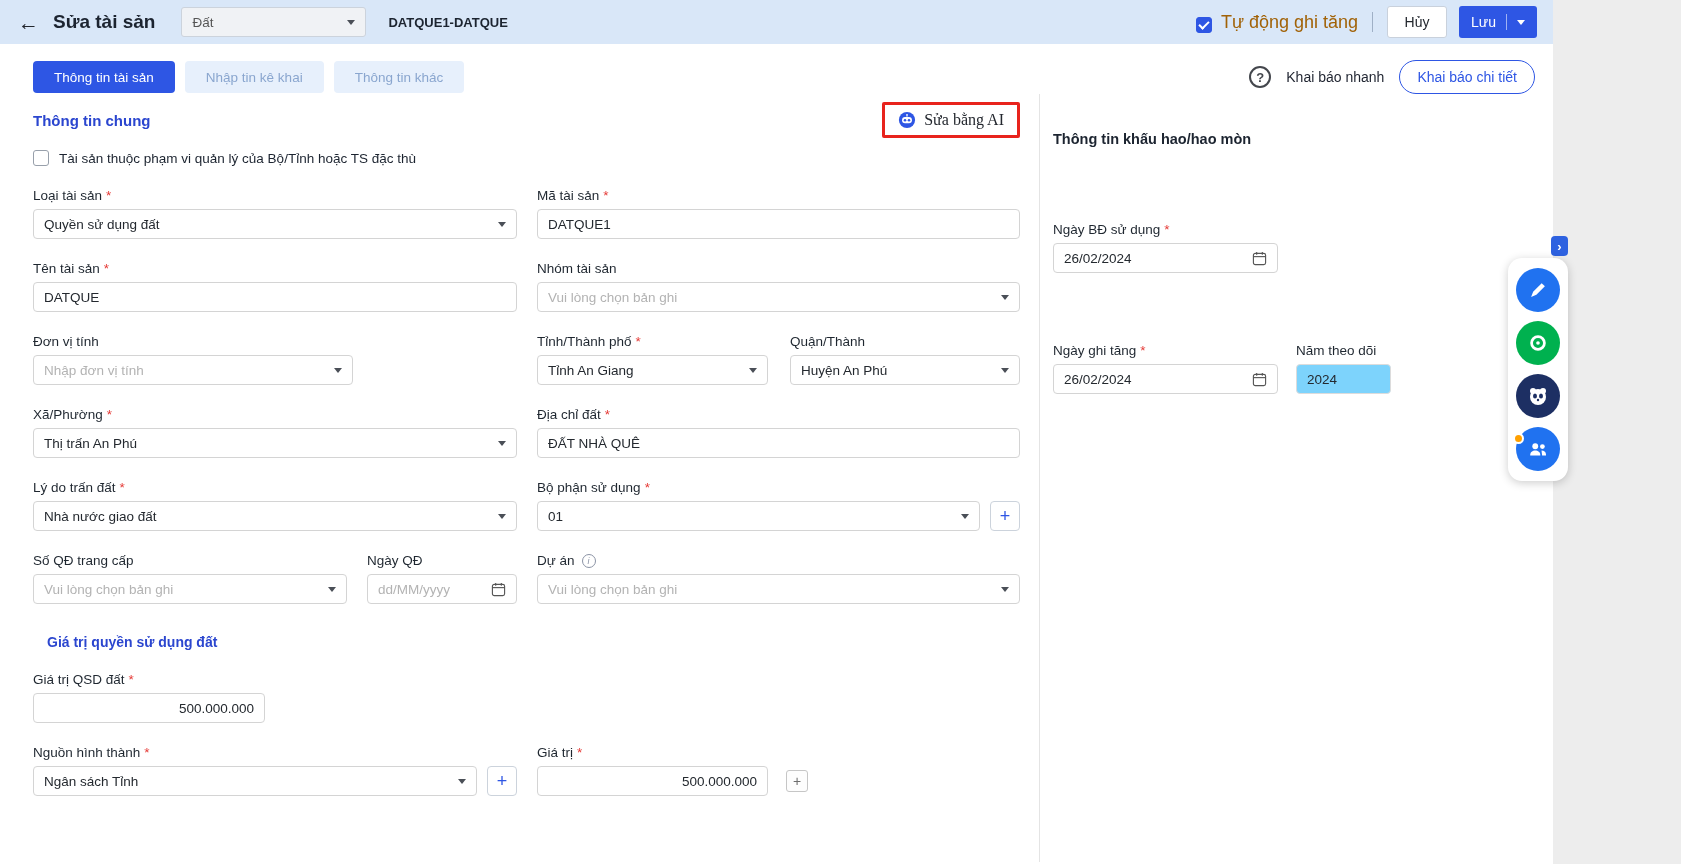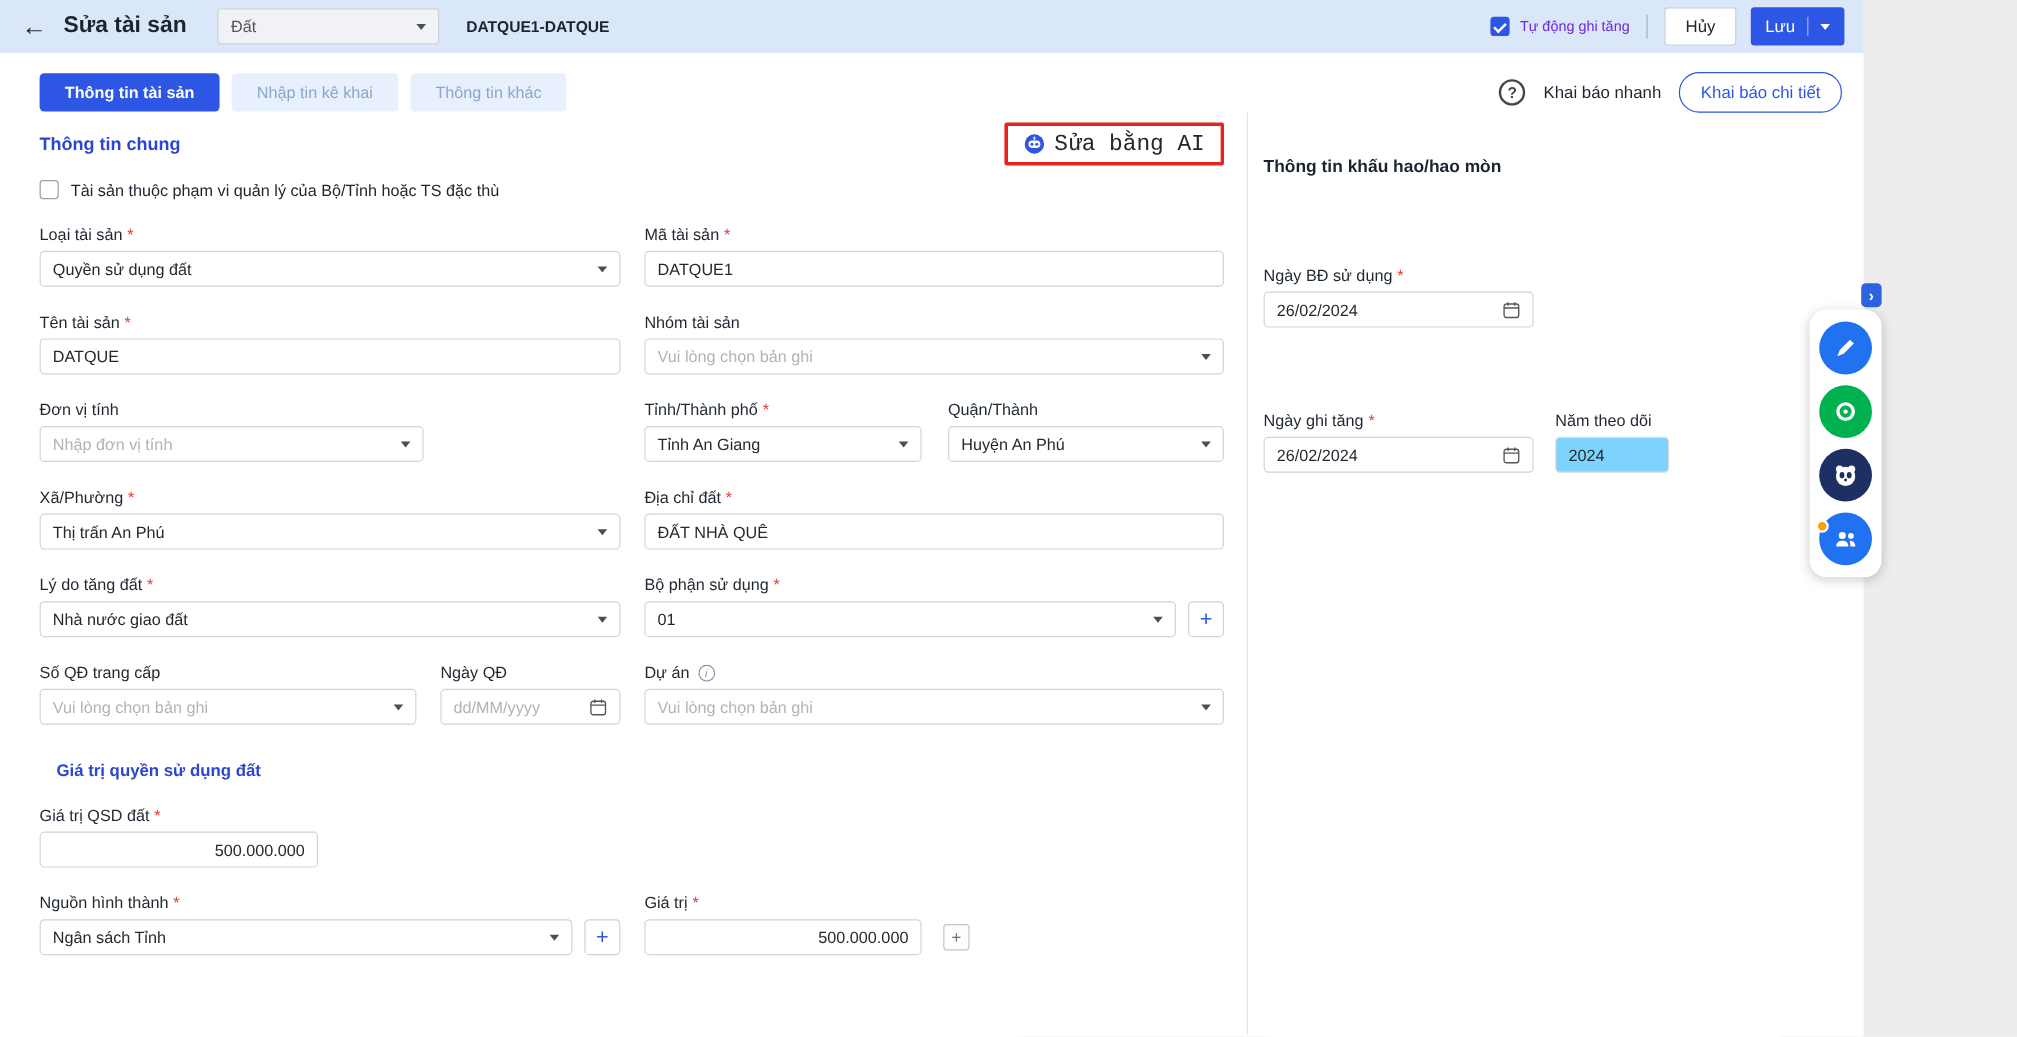--- a/index.html
+++ b/index.html
@@ -15,59 +15,59 @@
 
   
   .topbar { height:44px; background:#d9e7f8; display:flex; align-items:center; padding:0 16px 0 18px; }
   .back { font-size:21px; color:#23272e; cursor:pointer; margin-right:14px; line-height:1; }
   .title { font-size:19px; font-weight:bold; color:#1c2430; margin-right:26px; white-space:nowrap; }
   .hdr-select { width:185px; height:30px; background:#f0f2f5; border:1px solid #ccd3dc; border-radius:3px;
     display:flex; align-items:center; padding:0 10px; font-size:13.5px; color:#555; }
   .hdr-select .ctrl-text { flex:1; }
   .code { font-weight:bold; font-size:13px; color:#1c2430; margin-left:22px; white-space:nowrap; }
   .spacer { flex:1; }
-  .auto-group { display:flex; align-items:center; gap:9px; font-size:12px; color:#6d28d9; }
+  .auto-group { display:flex; align-items:flex-end; gap:9px; font-size:18px; color:#a16207; }
   .vdiv { width:1px; height:20px; background:#9fb0c6; margin:0 14px; }
   .btn-cancel { min-width:60px; height:32px; background:#fff; border:1px solid #c9d1dc; border-radius:3px;
     font-size:14px; color:#23272e; cursor:pointer; font-family:inherit; }
   .btn-save { height:32px; margin-left:12px; background:#2e56e4; border:none; border-radius:3px; color:#fff;
     display:flex; align-items:center; padding:0 12px; gap:10px; font-size:14px; cursor:pointer; font-family:inherit; }
   .save-div { width:1px; height:16px; background:rgba(255,255,255,.55); }
   .caret { width:0; height:0; border-left:4px solid transparent; border-right:4px solid transparent; border-top:5px solid #4a4f57; margin-left:8px; }
   .caret.white { border-top-color:#fff; margin-left:0; }
 
   
   .checkbox { width:16px; height:16px; border-radius:3px; border:1.5px solid #98a0ab; background:#fff; position:relative; flex:0 0 auto; cursor:pointer; }
   .checkbox.checked { background:#2e56e4; border-color:#2e56e4; }
   .checkbox.checked::after { content:""; position:absolute; left:4.5px; top:1.5px; width:4px; height:8px;
     border:solid #fff; border-width:0 2px 2px 0; transform:rotate(45deg); }
 
   
   .tabbar { display:flex; align-items:center; margin-top:16px; padding:0 18px 0 33px; }
   .tab { height:32px; padding:0 21px; border-radius:4px; font-size:13.5px; display:flex; align-items:center;
     background:#e7f0fc; color:#8aa6cf; margin-right:10px; cursor:pointer; white-space:nowrap; }
-  .tab.active { background:#2e56e4; color:#fff; font-weight:bold; }
+  .tab.active { background:#2e56e4; color:#fff; font-weight:normal; }
   .tab-actions { margin-left:auto; display:flex; align-items:center; gap:15px; }
   .help-circle { width:22px; height:22px; border:2px solid #44474d; border-radius:50%; color:#44474d;
     font-size:13px; font-weight:bold; display:flex; align-items:center; justify-content:center; cursor:pointer; }
   .quick-link { font-size:14px; color:#1f2430; cursor:pointer; white-space:nowrap; }
   .detail-btn { height:34px; padding:0 17px; border:1px solid #2e56e4; border-radius:18px; background:#fff;
     color:#2e56e4; font-size:14px; cursor:pointer; font-family:inherit; white-space:nowrap; }
 
   
   .content { display:flex; height:768px; }
   .left-col { width:1040px; min-width:1040px; padding-left:33px; border-right:1px solid #e4e4e4; }
   .left-inner { width:987px; }
   .right-col { flex:1; padding:0 16px 0 13px; }
 
   .section-head { display:flex; justify-content:space-between; align-items:center; margin-top:8px; }
   .sec-title { font-size:15px; font-weight:bold; color:#2b46cf; }
   .ai-highlight { border:3px solid #e8231d; border-radius:2px; }
   .ai-btn { height:30px; display:flex; align-items:center; gap:8px; padding:0 13px; background:#fff; border:none;
-    font-size:19px; color:#23272e; cursor:pointer; font-family:Liberation Mono, monospace; white-space:nowrap; }
+    font-size:16px; color:#23272e; cursor:pointer; font-family:Liberation Serif, serif; white-space:nowrap; }
 
   .check-row { display:flex; align-items:center; gap:10px; margin-top:12px; font-size:13.5px; color:#1c2430; cursor:pointer; }
 
   .row { display:flex; gap:20px; margin-top:22px; }
   .field { display:flex; flex-direction:column; }
   .lbl { font-size:13.5px; color:#1f2730; margin-bottom:6px; display:flex; align-items:center; white-space:nowrap; }
   .req { color:#e53935; margin-left:4px; }
   .ctrl { height:30px; border:1px solid #d4d4d4; border-radius:4px; background:#fff; display:flex;
     align-items:center; padding:0 10px; font-size:13.5px; color:#24292f; }
   .ctrl .ctrl-text { flex:1; overflow:hidden; white-space:nowrap; text-overflow:ellipsis; }
@@ -275,21 +275,21 @@
                 <span>Địa chỉ đất</span>
                 <span class="req">*</span>
               </div>
             <input class="ctrl" value="ĐẤT NHÀ QUÊ" style="">
           </div>
         </div>
 
         <div class="row">
           <div class="field w484">
             <div class="lbl">
-                <span>Lý do tăng đất</span>
+                <span>Lý do trấn đất</span>
                 <span class="req">*</span>
               </div>
             <div class="ctrl select">
               <span class="ctrl-text">Nhà nước giao đất</span>
               <span class="caret"></span>
             </div>
           </div>
           <div class="field w483">
             <div class="lbl">
                 <span>Bộ phận sử dụng</span>

